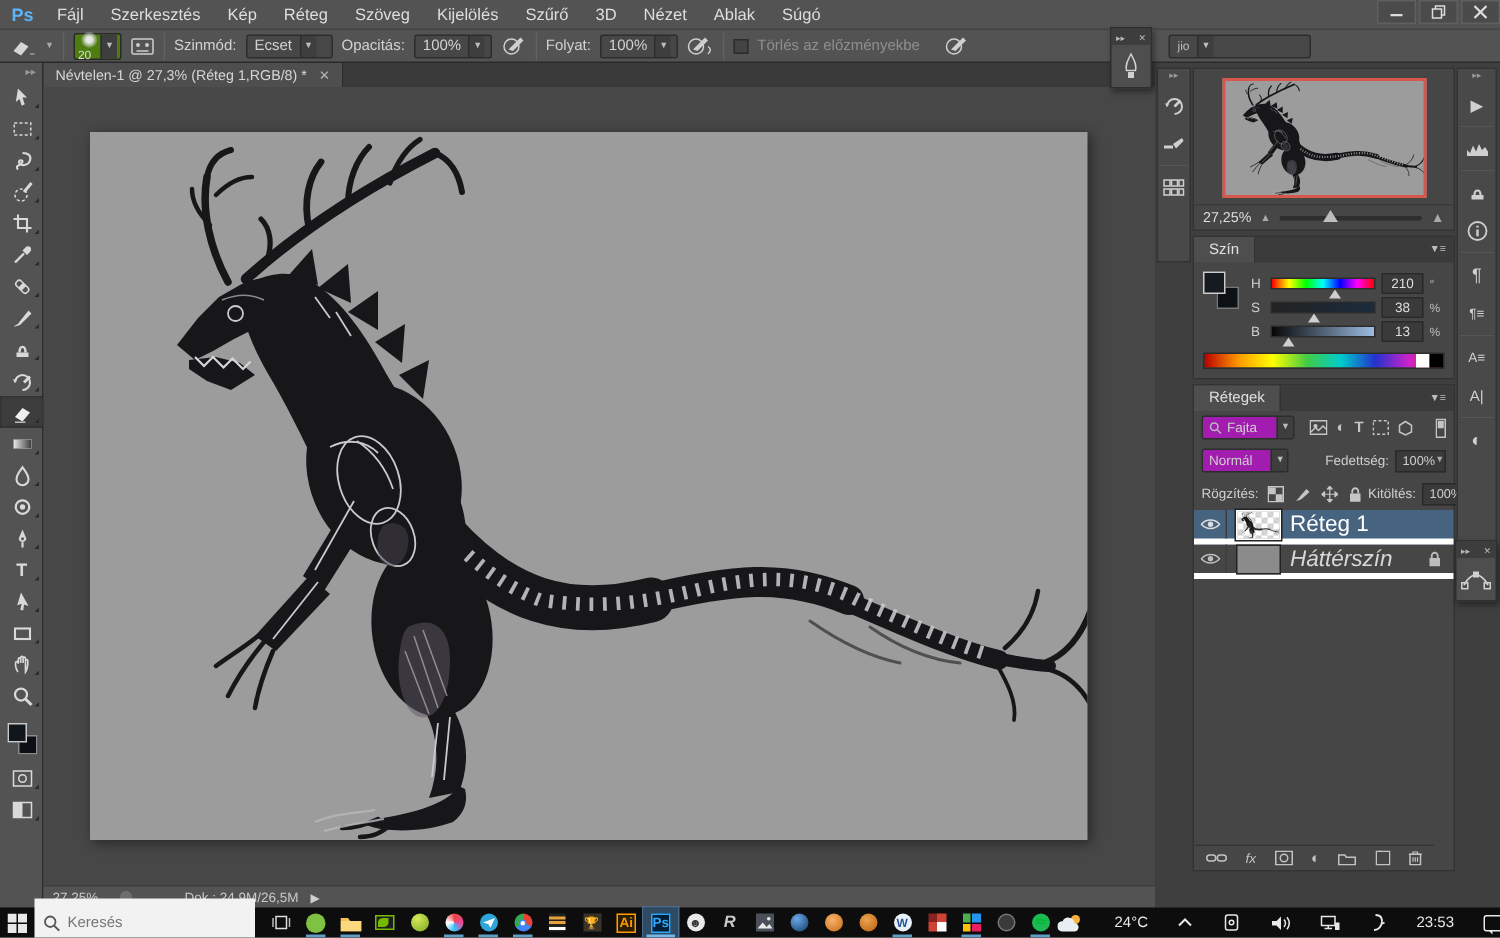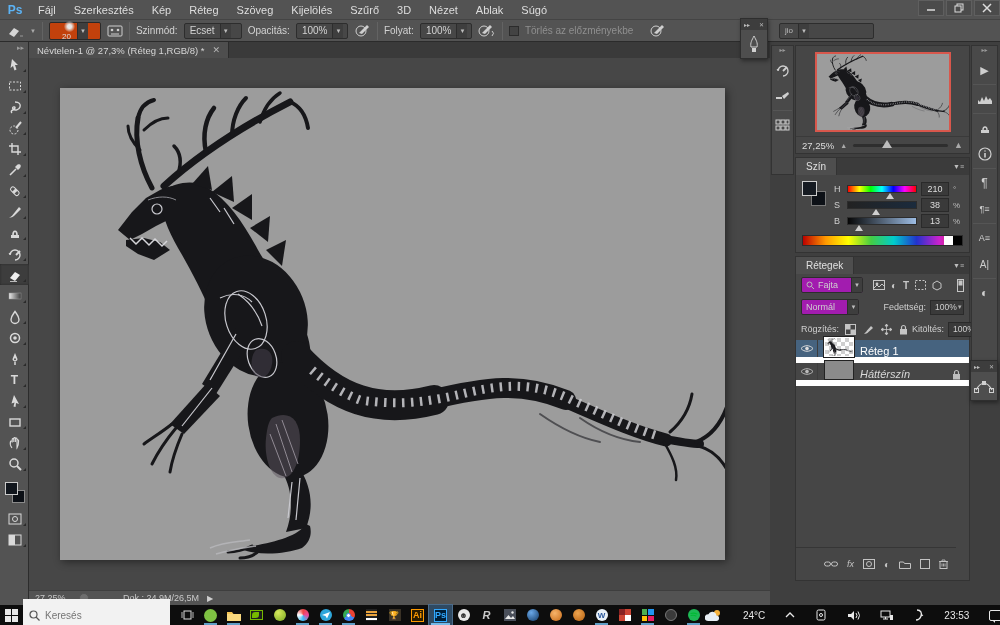--- a/index.html
+++ b/index.html
@@ -15,21 +15,21 @@
 .menus span{padding:1px 8px;color:#dedede;font-size:11px;cursor:default}
 .winctl{margin-left:auto;display:flex;height:16px;margin-top:-4px}
 .winbtn{width:26px;height:16px;background:#4b4b4b;border:1px solid #5f5f5f;display:flex;align-items:center;justify-content:center;margin-left:2px}
 
 
 .optionsbar{left:0;top:20px;width:1000px;height:22px;background:#535353;border-bottom:1px solid #2b2b2b;display:flex;align-items:center;font-size:10px;color:#d2d2d2;gap:6px;padding:0 6px}
 .sep{width:1px;height:18px;background:#434343;border-right:1px solid #636363}
 .dd{background:#474747;border:1px solid #2d2d2d;border-radius:2px;height:16px;display:flex;align-items:center;padding-left:5px}
 .dd .val{padding-right:5px}
 .caret{width:11px;height:100%;border-left:1px solid #2d2d2d;background:#3e3e3e;color:#bdbdbd;font-size:6px;display:flex;align-items:center;justify-content:center}
-.brushwell{display:flex;align-items:center;background:#c2410c;border:1px solid #2a2a2a;border-radius:2px;height:18px;padding:0 12px}
+.brushwell{display:flex;align-items:center;background:#4d7c0f;border:1px solid #2a2a2a;border-radius:2px;height:18px;padding:0 2px}
 .tipdot{width:11px;height:11px;border-radius:50%;background:radial-gradient(circle,#e8e8e8 25%,rgba(200,200,200,0) 75%);margin:0 2px}
 .tipnum{font-size:8px;color:#ddd;margin-right:2px}
 .chk{width:10px;height:10px;background:#434343;border:1px solid #2c2c2c}
 .dim{color:#8f8f8f}
 .wsdd{width:95px;margin-left:auto;margin-right:120px}
 
 
 .tabbar{left:29px;top:42px;width:741px;height:16px;background:#3a3a3a}
 .doctab{position:absolute;left:0;top:0;height:16px;background:#4e4e4e;border-right:1px solid #2c2c2c;display:flex;align-items:center;gap:8px;padding:0 8px;font-size:9.5px;color:#d6d6d6}
 .doctab .x{color:#b5b5b5;font-size:9px}
@@ -94,27 +94,27 @@
 .spectrum{height:11px;margin:4px 6px 6px 6px;background:linear-gradient(to right,#b00,#f90,#ff0,#4c4,#0cc,#23c,#c2c,#e22);position:relative;border:1px solid #2c2c2c}
 .specw{position:absolute;right:9px;top:0;width:9px;height:9px;background:#fff}
 .specb{position:absolute;right:0;top:0;width:9px;height:9px;background:#000}
 
 .lpanel{height:325px;position:relative}
 .lrow{display:flex;align-items:center;gap:4px;padding:0 5px;height:22px;font-size:9px;color:#cfcfcf}
 .ldd{background:#a21caf;border:1px solid #2d2d2d;height:16px;display:flex;align-items:center;padding-left:4px;border-radius:2px}
 .licons{display:flex;gap:6px;margin-left:6px;color:#c5c5c5;font-size:10px;align-items:center}
 .lvbox{width:34px;height:15px;background:#3a3a3a;border:1px solid #2a2a2a;display:flex;align-items:center;justify-content:space-between;padding:0 2px 0 4px;font-size:8.5px}
 .lvbox i{font-style:normal;font-size:6px;color:#aaa}
-.layerrow{display:flex;align-items:flex-end;height:23px;border-bottom:6px solid #ffffff;font-size:11px}
+.layerrow{display:flex;align-items:center;height:23px;border-bottom:4px solid #ffffff;font-size:15px}
 .layerrow.sel{background:#46637f;color:#fff}
 .eyebox{width:22px;height:100%;border-right:1px solid #3d3d3d;display:flex;align-items:center;justify-content:center}
 .lthumb{width:30px;height:20px;margin:0 6px;border:1px solid #222;background:#8b8b8b}
 .lthumb.checker{background-image:linear-gradient(45deg,#cfcfcf 25%,transparent 25%,transparent 75%,#cfcfcf 75%),linear-gradient(45deg,#cfcfcf 25%,#fff 25%,#fff 75%,#cfcfcf 75%);background-size:8px 8px;background-position:0 0,4px 4px;border:1px solid #fff;outline:1px solid #222}
 .lockico{margin-left:auto;margin-right:8px}
-.lbottom{position:absolute;bottom:0;left:0;right:13px;height:17px;border-top:1px solid #363636;display:flex;align-items:center;justify-content:flex-end;gap:9px;padding:16px 8px;color:#c3c3c3}
+.lbottom{position:absolute;bottom:0;left:0;right:13px;height:17px;border-top:1px solid #363636;display:flex;align-items:center;justify-content:space-between;gap:9px;padding:0 8px;color:#c3c3c3}
 
 .mini{position:absolute;background:#4e4e4e;border:1px solid #2e2e2e;box-shadow:1px 2px 4px rgba(0,0,0,.4);z-index:40}
 .minihead{height:11px;background:#3d3d3d;display:flex;align-items:center;justify-content:space-between;padding:0 3px;color:#b9b9b9;font-size:6px}
 .minibody{width:26px;height:28px;display:flex;align-items:center;justify-content:center}
 .miniA{left:740px;top:18px}
 .miniB{left:970px;top:360px}
 
 
 .taskbar{left:0;top:605px;width:1000px;height:20px;background:#0d0d0d;display:flex;align-items:center}
 .tbi{width:23px;height:20px;display:flex;align-items:center;justify-content:center;position:relative;flex:0 0 auto}

